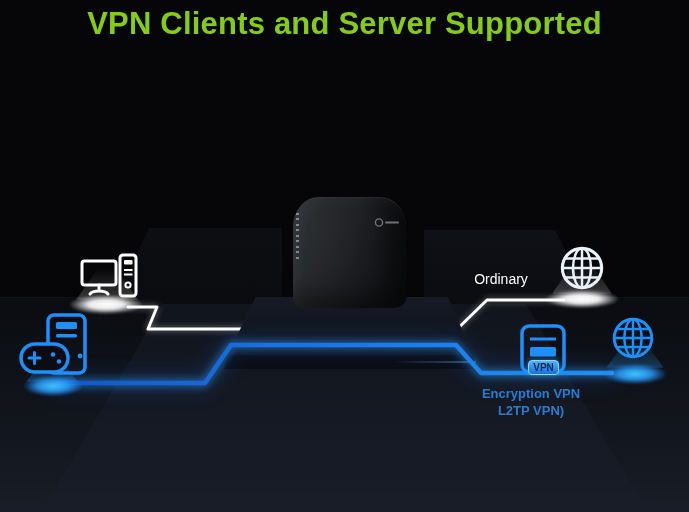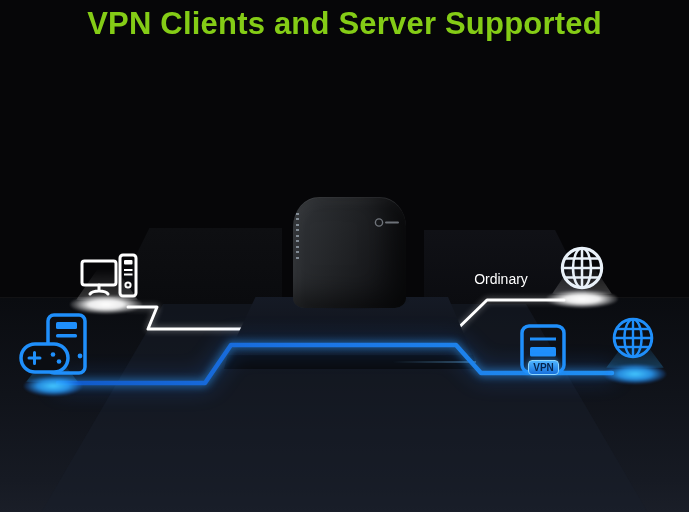--- a/index.html
+++ b/index.html
@@ -203,15 +203,17 @@
 
   <div class="abs vpn-badge">VPN</div>
 
   <div class="abs title">VPN Clients and Server Supported</div>
 
   <div class="abs ordinary-label">
     <div>Ordinary</div>
   </div>
 
   <div class="abs encryption-label">
+    <div>Encryption VPN</div>
+    <div>L2TP VPN)</div>
   </div>
 
 </div>
 
 </body></html>

